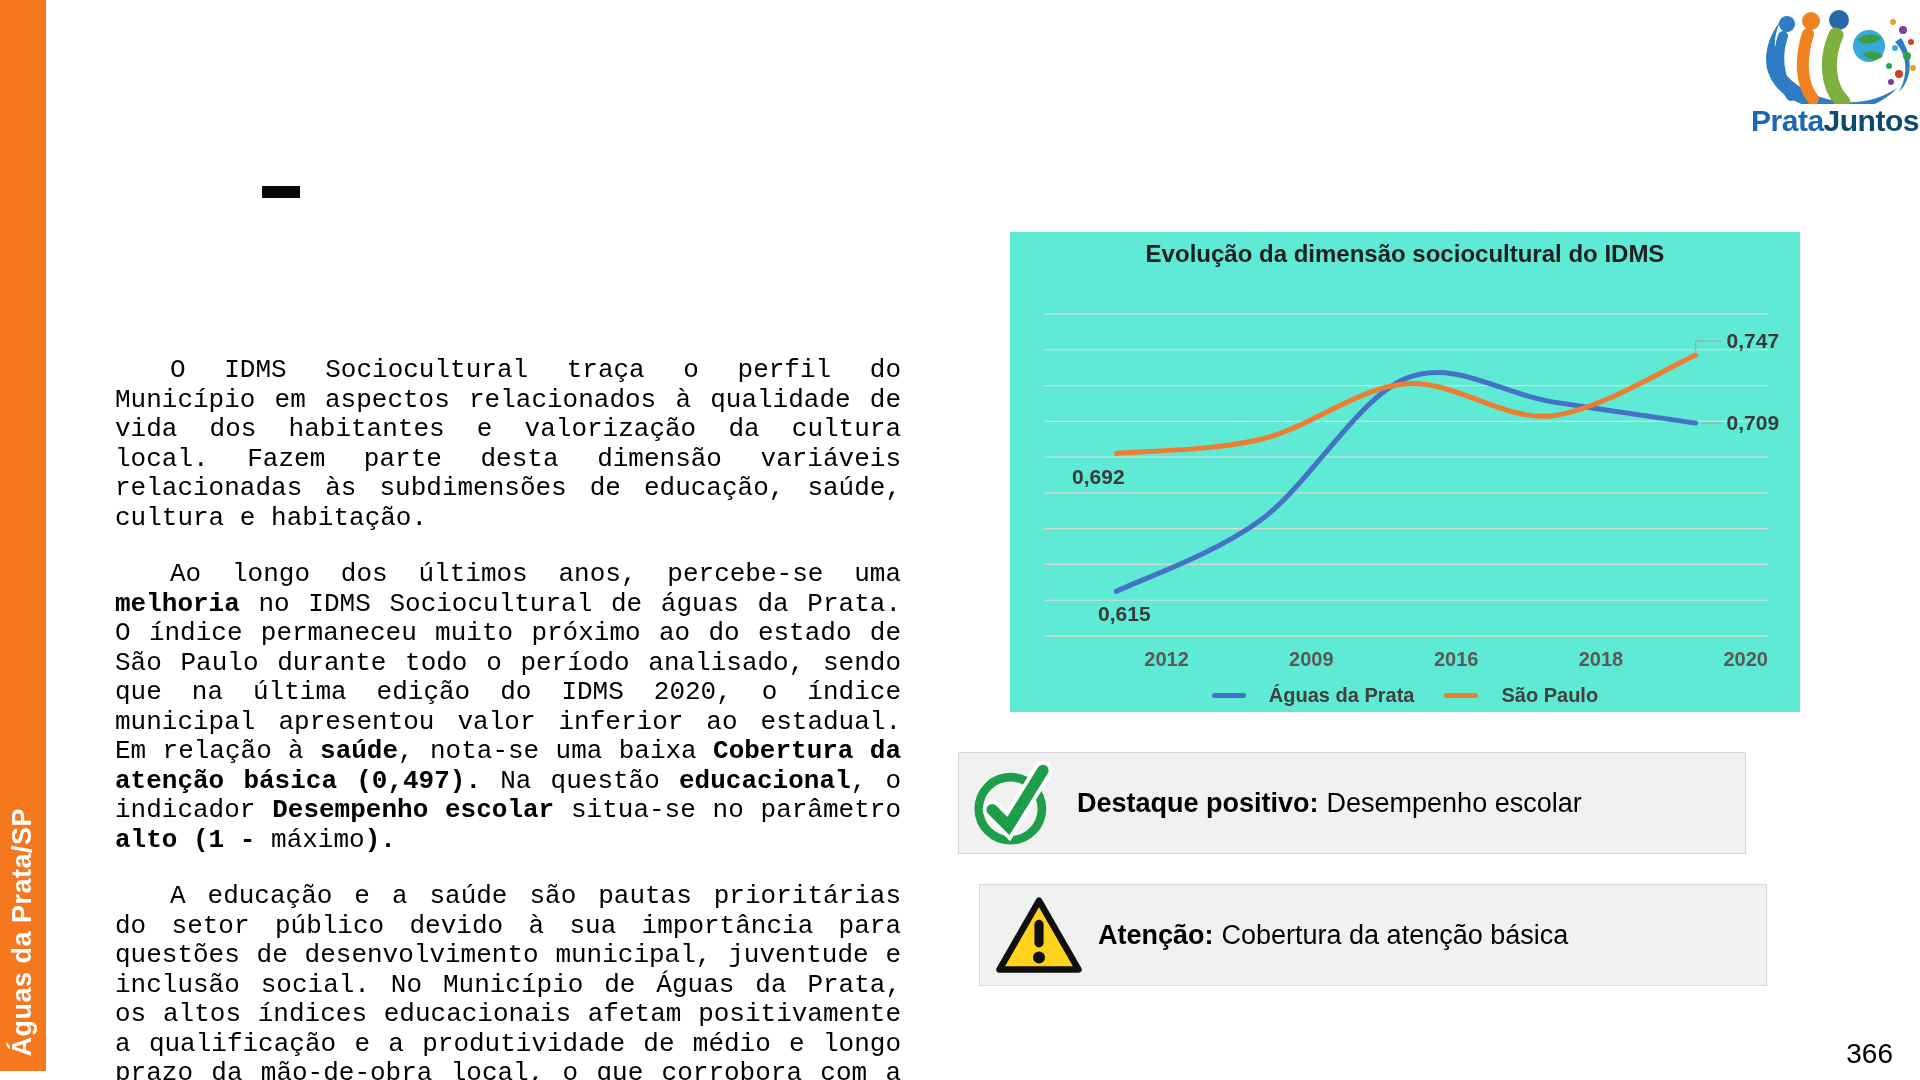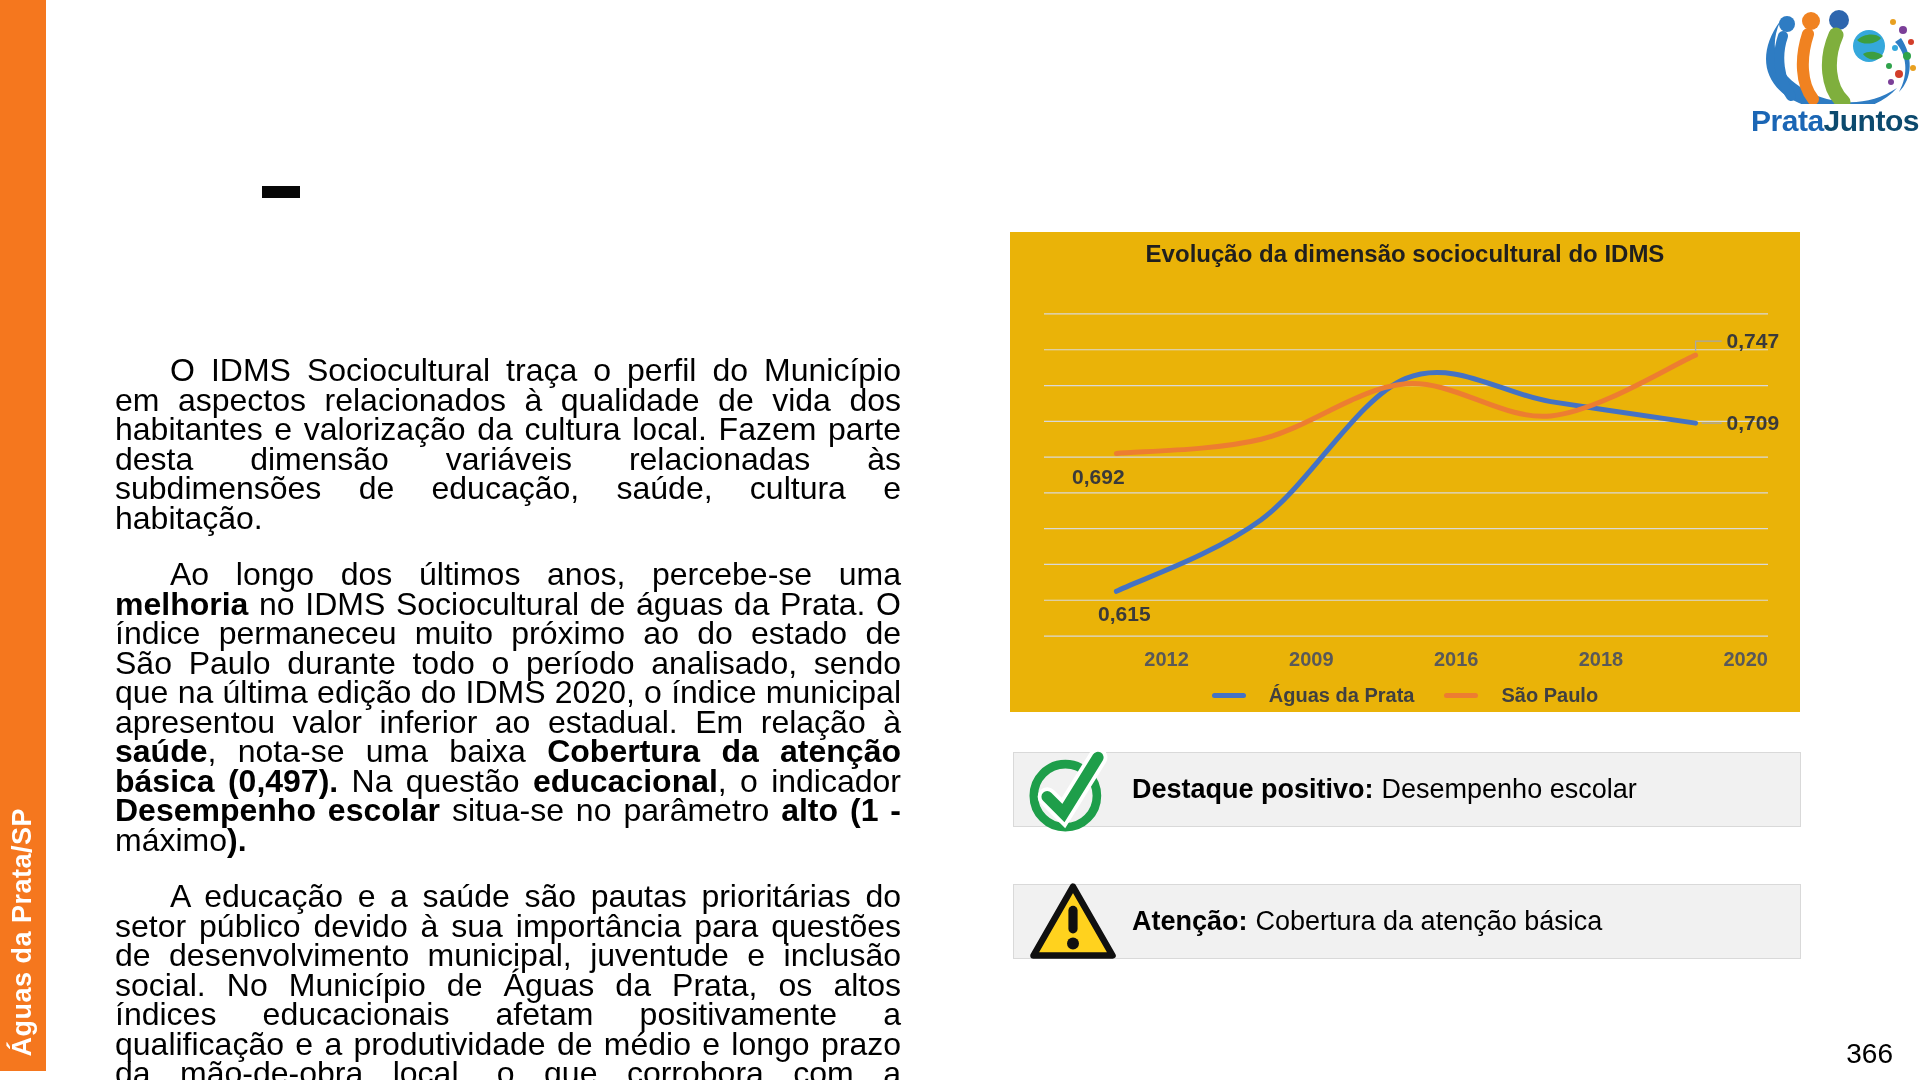--- a/index.html
+++ b/index.html
@@ -16,41 +16,41 @@
   }
   
   .dash{position:absolute;left:262px;top:186px;width:38px;height:12px;background:#070707;}
   
   .logo{position:absolute;left:1750px;top:8px;width:170px;text-align:center;}
   .logo-text{font-size:30px;font-weight:bold;letter-spacing:-0.5px;line-height:30px;margin-top:-2px;}
   
   .content{position:absolute;left:115px;top:356px;width:786px;}
   .content p{
     margin:0 0 27px 0;text-align:justify;text-indent:55px;
-    font-size:32px;line-height:29.5px;color:#000;
+    font-size:26px;line-height:29.5px;color:#000;font-family:Liberation Mono, monospace;
   }
   .content p b{font-weight:bold;}
   
-  .chart{position:absolute;left:1010px;top:232px;width:790px;height:480px;background:#eab308;}
+  .chart{position:absolute;left:1010px;top:232px;width:790px;height:480px;background:#5eead4;}
   .chart-title{margin-top:8px;text-align:center;font-size:24px;font-weight:bold;color:#1F1F1F;}
   .chart-svg{position:absolute;left:34px;top:73px;overflow:visible;}
   .dlabel{font-size:21px;font-weight:bold;fill:#3A3A3A;font-family:"Liberation Sans",sans-serif;}
   .x-axis{position:absolute;left:34px;top:416px;width:724px;display:flex;}
   .x-axis span{flex:1;text-align:right;font-size:20px;font-weight:600;color:#595959;}
   .legend{position:absolute;left:0;top:452px;width:790px;display:flex;justify-content:center;gap:30px;align-items:center;}
   .lg-item{display:flex;align-items:center;gap:23px;font-size:20px;font-weight:600;color:#404040;}
   .lg-swatch{display:inline-block;width:34px;height:5px;border-radius:3px;}
   
   .callout{
-    position:absolute;left:1013px;width:788px;height:75px;
+    position:absolute;left:958px;width:788px;height:102px;
     background:#F1F1F1;border:1px solid #D9D9D9;box-sizing:border-box;
     display:flex;align-items:center;
   }
   .callout.first{top:752px;}
-  .callout.second{top:884px;}
+  .callout.second{top:884px;margin-left:21px;}
   .callout .icon{width:118px;display:flex;justify-content:center;align-items:center;flex:0 0 auto;}
   .callout-text{font-size:27px;color:#000;}
   .callout-text .lbl{font-weight:bold;}
   .callout-text .val{margin-left:8px;}
   
   .page-number{position:absolute;right:27px;top:1038px;font-size:28px;color:#000;}
 </style>
 </head>
 <body>
 

